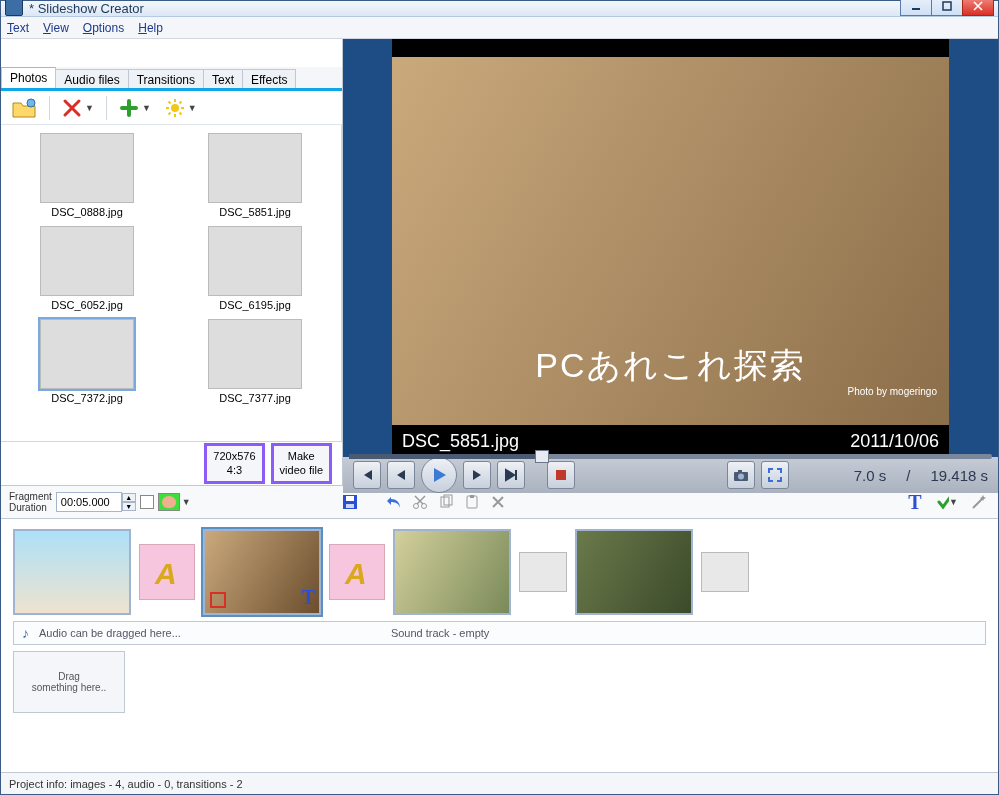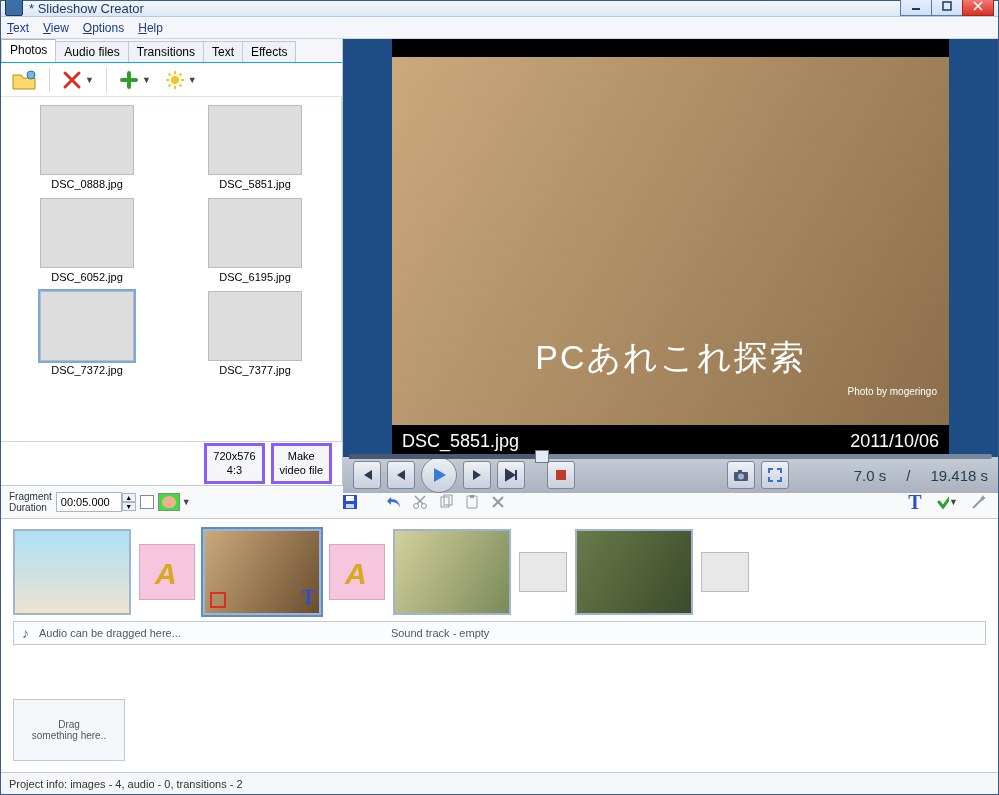--- a/index.html
+++ b/index.html
@@ -10,41 +10,41 @@
   .titlebar .title{font-size:13px;color:#1d3a5c;}
   .winbtns{margin-left:auto;display:flex;}
   .winbtn{width:32px;height:20px;border:1px solid #5a7aa5;background:linear-gradient(#eaf1fb,#cfe0f5);margin-left:-1px;display:flex;align-items:center;justify-content:center;font-size:11px;color:#1d3a5c;}
   .winbtn.close{background:linear-gradient(#f28b82,#d93025);color:#fff;border-color:#a52714;}
   .menubar{height:22px;background:#f4f6f9;display:flex;align-items:center;padding:0 6px;gap:14px;border-bottom:1px solid #d0d7e2;}
   .menubar span{font-size:12px;color:#1d3a8c;text-decoration:underline;text-decoration-color:transparent;}
   .menubar span:first-letter{text-decoration:underline;}
   .content{flex:1;display:flex;flex-direction:column;background:#fff;}
   .upper{display:flex;height:446px;}
   .leftpanel{width:342px;display:flex;flex-direction:column;border-right:1px solid #c0c8d4;}
-  .tabs{display:flex;background:#f4f6f9;border-bottom:1px solid #0ea5e9;height:24px;}
+  .tabs{display:flex;background:#f4f6f9;border-bottom:3px solid #0ea5e9;height:24px;margin-top:28px;}
   .tab{padding:3px 8px;font-size:12px;border:1px solid #c0c8d4;border-bottom:none;background:#eef1f6;margin-right:-1px;margin-top:2px;}
   .tab.active{background:#fff;border-top:1px solid #a7b5cc;margin-top:0;}
   .toolbar{height:34px;display:flex;align-items:center;padding:4px 8px;gap:10px;border-bottom:1px solid #e0e5ec;}
   .tbtn{display:flex;align-items:center;gap:3px;padding:2px;}
   .drop{font-size:9px;color:#444;}
   .thumbs{flex:1;overflow-y:auto;padding:8px;display:grid;grid-template-columns:1fr 1fr;gap:8px 12px;align-content:start;border-right:1px solid #d4d9e1;}
   .thumbs::-webkit-scrollbar{width:18px;}
   .thumbs::-webkit-scrollbar-track{background:#eef0f4;border:1px solid #d0d5de;}
   .thumbs::-webkit-scrollbar-thumb{background:#cdd5e2;border:1px solid #aab5c8;}
   .thumb{display:flex;flex-direction:column;align-items:center;font-size:11px;}
   .thumb .img{width:94px;height:70px;border:1px solid #bbb;background:#ddd;margin-bottom:3px;}
   .thumb.sel .img{outline:2px solid #7aa8e0;}
   .belowthumbs{display:flex;justify-content:flex-end;gap:6px;padding:4px 10px 4px 4px;border-top:1px solid #d0d5de;height:44px;align-items:center;}
   .btnbox{border:3px solid #8b5cf6;background:#f4f6f9;font-size:11px;text-align:center;padding:4px 6px;line-height:1.2;min-width:60px;}
   .preview{flex:1;display:flex;flex-direction:column;background:#eceff3;}
   .previewframe{flex:1;background:#1e4c85;margin:0;display:flex;align-items:center;justify-content:center;position:relative;}
   .letterbox{width:557px;height:418px;background:#000;display:flex;flex-direction:column;}
   .blacktop{height:18px;background:#000;}
   .mainimg{flex:1;position:relative;background:linear-gradient(120deg,#caa97c,#8b6e4a);}
-  .overlaytxt{position:absolute;bottom:44px;left:0;right:0;text-align:center;font-size:34px;color:#fff;font-family:"MS PGothic",sans-serif;letter-spacing:2px;}
+  .overlaytxt{position:absolute;bottom:36px;left:0;right:0;text-align:center;font-size:34px;color:#fff;font-family:"MS PGothic",sans-serif;letter-spacing:2px;}
   .credit{position:absolute;bottom:28px;right:12px;color:#fff;font-size:10px;}
   .caption{height:32px;background:#000;color:#fff;display:flex;align-items:center;justify-content:space-between;padding:0 10px;font-size:18px;}
   .transportrow{height:46px;background:linear-gradient(#c5ccd6,#aab2bf);display:flex;align-items:center;padding:0 10px;gap:6px;position:relative;}
   .seekbar{position:absolute;top:-4px;left:6px;right:6px;height:8px;}
   .seektrack{height:5px;background:#7a8699;border-radius:2px;position:relative;margin-top:1px;}
   .seekfill{position:absolute;left:0;top:0;bottom:0;width:30%;background:#4a5a72;}
   .seekhandle{position:absolute;left:30%;top:-4px;width:14px;height:13px;background:#e8ecf2;border:1px solid #6b7688;margin-left:-7px;}
   .tbutton{width:28px;height:28px;border:1px solid #7a8699;background:linear-gradient(#eef1f5,#c8d0dc);border-radius:3px;display:flex;align-items:center;justify-content:center;font-size:14px;color:#2b3a52;}
   .tbutton.play{width:36px;height:36px;border-radius:18px;}
   .timecodes{margin-left:auto;font-size:15px;color:#2b3a52;display:flex;gap:20px;}
@@ -59,21 +59,21 @@
   .iconbtn{width:22px;height:22px;display:flex;align-items:center;justify-content:center;font-size:15px;color:#2b3a72;}
   .iconbtn.disabled{color:#aaa;}
   .timeline{background:#fff;padding:10px 12px 8px;display:flex;flex-direction:column;gap:6px;}
   .tl-row{display:flex;gap:8px;align-items:center;}
   .tl-slot{border:2px solid #9fb4d3;background:#fff;display:flex;align-items:center;justify-content:center;position:relative;}
   .tl-photo{width:118px;height:86px;}
   .tl-trans{width:56px;height:56px;border:1px solid #d9a8b8;background:#f5c6dd;}
   .tl-empty{width:48px;height:40px;border:1px solid #bbb;background:#e8e8e8;}
   .audiotrack{border:1px solid #c0c8d4;background:#fbfcfd;height:24px;display:flex;align-items:center;font-size:11px;color:#556;gap:10px;padding:0 8px;}
   .note{color:#3b6ea5;font-size:14px;}
-  .dragslot{width:112px;height:62px;border:1px solid #c0c8d4;background:#f4f6f9;font-size:10px;text-align:center;display:flex;align-items:center;justify-content:center;color:#555;margin-top:48px;}
+  .dragslot{width:112px;height:62px;border:1px solid #c0c8d4;background:#f4f6f9;font-size:10px;text-align:center;display:flex;align-items:center;justify-content:center;color:#555;}
   .statusbar{height:22px;background:#f4f6f9;border-top:1px solid #c0c8d4;font-size:11px;color:#333;display:flex;align-items:center;padding:0 8px;}
   
   .g1{background:linear-gradient(#aee0f7,#ede3cf);}
   .g2{background:linear-gradient(120deg,#caa97c,#6b4e2e);}
   .g3{background:linear-gradient(120deg,#a7c7a0,#5b7b55);}
   .g4{background:linear-gradient(120deg,#d3d09b,#7a8a5a);}
   .g5{background:linear-gradient(120deg,#6b7a4a,#3b4a2a);}
   .g6{background:linear-gradient(120deg,#bfb69b,#7a6e4a);}
   svg{display:block;}
 </style>

